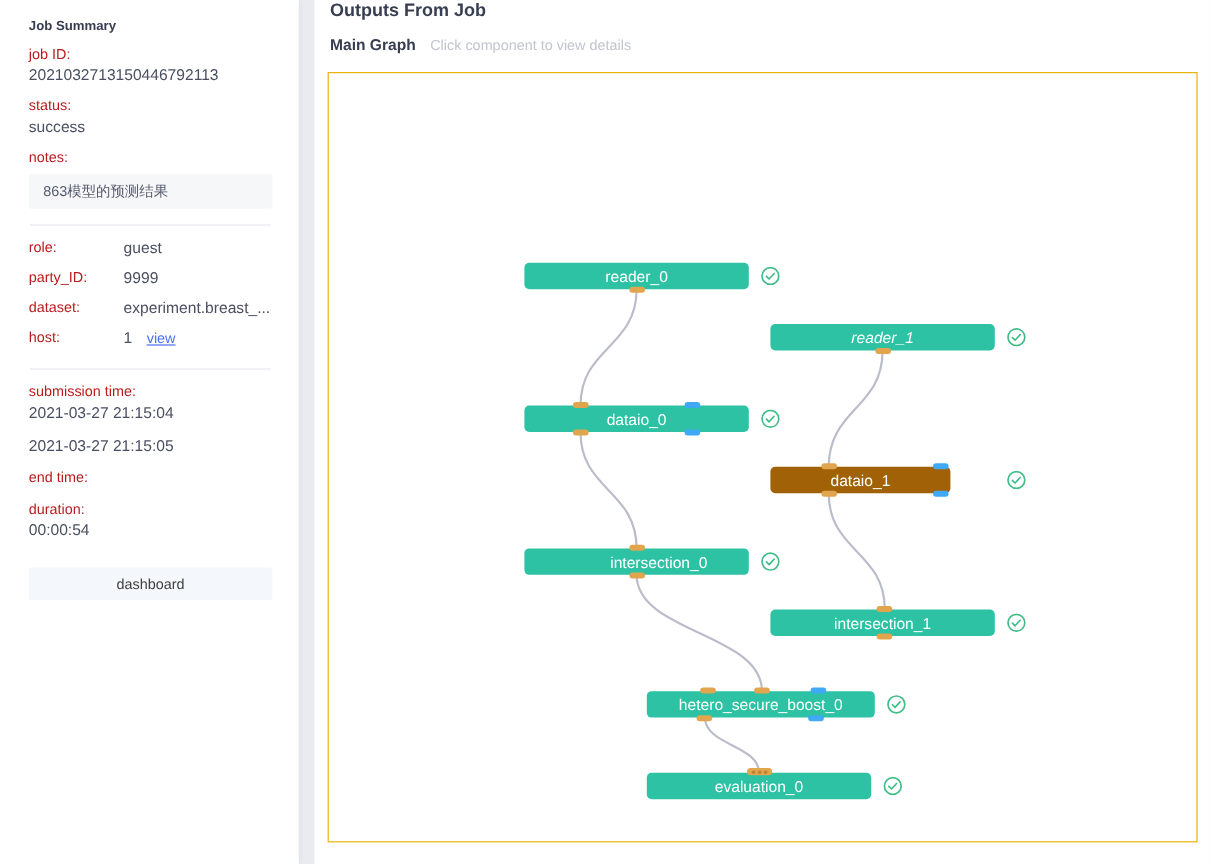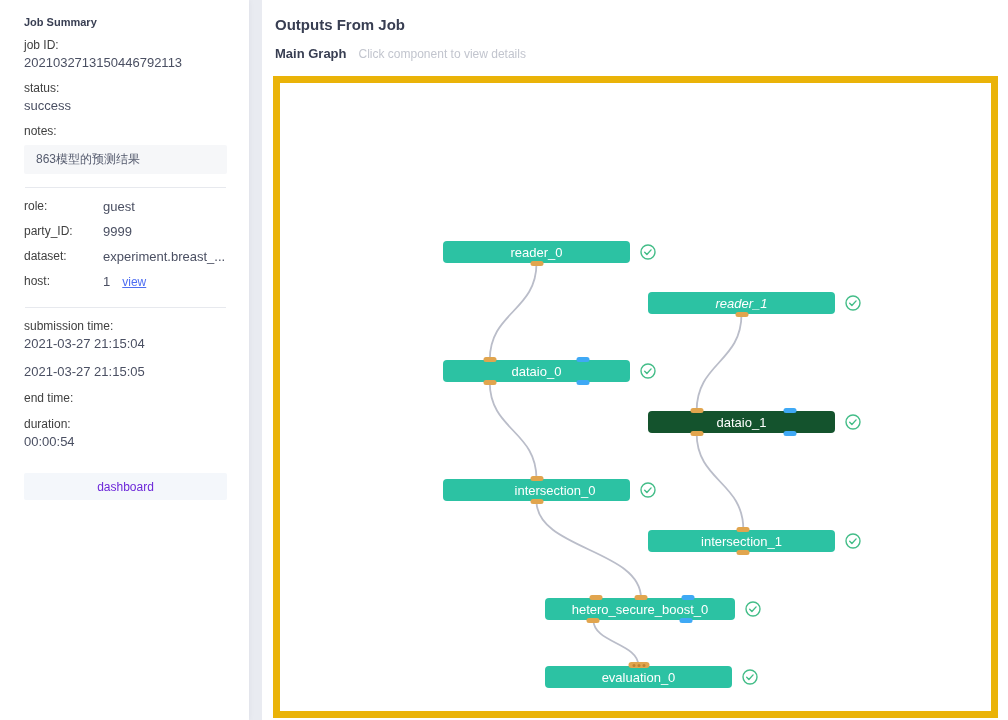--- a/index.html
+++ b/index.html
@@ -11,53 +11,53 @@
     color:#4a4f62;
   }
   
   .sidebar {
     width:249px; height:720px; background:#fff; flex:none;
     padding:0 22px 0 24px;
     box-shadow:0 0 6px rgba(30,40,70,.06);
   }
   .panel-title { font-size:11px; font-weight:700; color:#383e52; margin-top:16px; }
   .field { margin-top:10px; }
-  .f-label { font-size:12px; color:#404040; line-height:15px; }
+  .f-label { font-size:12px; color:#b91c1c; line-height:15px; }
   .f-value { font-size:13px; color:#4a4f62; line-height:17px; margin-top:1px; }
   .notes-box {
     margin-top:6px; background:#f6f7f9; border-radius:2px;
     height:29px; line-height:29px; padding-left:12px;
     font-size:12px; color:#555b6e;
   }
   hr.div { border:none; border-top:1px solid #e7e9ee; margin:13px 1px 6px 1px; }
   .info-row { display:flex; height:25px; align-items:center; }
   .info-row .f-label { width:79px; flex:none; }
   .info-row .f-value { margin-top:0; }
   .link {
     color:#4e6ef2; text-decoration:underline; font-size:12px;
     margin-left:12px; cursor:pointer;
   }
   .t-field { margin-top:11px; }
   .dashboard-btn {
     display:block; width:100%; height:27px; margin-top:23px;
     background:#f4f7fb; border:none; border-radius:2px;
-    color:#6d28d9; font-size:12px; font-family:inherit; cursor:pointer;
+    color:#404040; font-size:12px; font-family:inherit; cursor:pointer;
   }
   
   .main {
     margin-left:13px; flex:1; background:#fff; height:720px;
     padding:0 11px;
   }
-  .main-title { font-size:15px; font-weight:700; color:#383e52; margin-top:16px; margin-left:2px; }
+  .main-title { font-size:15px; font-weight:700; color:#383e52; margin-left:2px; }
   .graph-header { margin-top:13px; margin-left:2px; display:flex; align-items:baseline; }
   .graph-title { font-size:13px; font-weight:700; color:#383e52; }
   .graph-hint { font-size:12px; color:#c2c5ce; margin-left:12px; }
   .graph-box {
     position:relative; margin-top:15px; width:725px; height:642px;
-    border:7px solid #eab308; background:#fff; overflow:hidden;
+    border:1px solid #eab308; background:#fff; overflow:hidden;
   }
   .graph-box svg.edges { position:absolute; left:0; top:0; width:100%; height:100%; }
   .edges path { fill:none; stroke:#babdc9; stroke-width:1.8; }
   
   .node {
     position:absolute; height:22px; border-radius:4px;
     display:flex; align-items:center; justify-content:center;
     color:#fff; font-size:13px; cursor:pointer;
   }
   .port {
@@ -167,21 +167,21 @@
           <span>dataio_0</span>
           <span class="port top" style="left: 46.75px; background: rgb(225, 165, 78);"></span>
           <span class="port top" style="left: 140.25px; background: rgb(63, 169, 245);"></span>
           <span class="port bottom" style="left: 46.75px; background: rgb(225, 165, 78);"></span>
           <span class="port bottom" style="left: 140.25px; background: rgb(63, 169, 245);"></span>
         </div>
         <div class="check" style="left: 360px; top: 280px;"><svg viewBox="0 0 16 16" width="16" height="16">
             <circle cx="8" cy="8" r="7" fill="none" stroke="#43bd88" stroke-width="1.4"></circle>
             <path d="M4.7 8.3l2.2 2.2 4.2-4.6" fill="none" stroke="#43bd88" stroke-width="1.4" stroke-linecap="round" stroke-linejoin="round"></path>
           </svg></div>
-        <div class="node" style="left: 368px; top: 328px; width: 187px; background: #14532d;">
+        <div class="node" style="left: 368px; top: 328px; width: 150px; background: #a16207;">
           <span>dataio_1</span>
           <span class="port top" style="left: 48.62px; background: rgb(225, 165, 78);"></span>
           <span class="port top" style="left: 142.12px; background: rgb(63, 169, 245);"></span>
           <span class="port bottom" style="left: 48.62px; background: rgb(225, 165, 78);"></span>
           <span class="port bottom" style="left: 142.12px; background: rgb(63, 169, 245);"></span>
         </div>
         <div class="check" style="left: 565px; top: 331px;"><svg viewBox="0 0 16 16" width="16" height="16">
             <circle cx="8" cy="8" r="7" fill="none" stroke="#43bd88" stroke-width="1.4"></circle>
             <path d="M4.7 8.3l2.2 2.2 4.2-4.6" fill="none" stroke="#43bd88" stroke-width="1.4" stroke-linecap="round" stroke-linejoin="round"></path>
           </svg></div>

